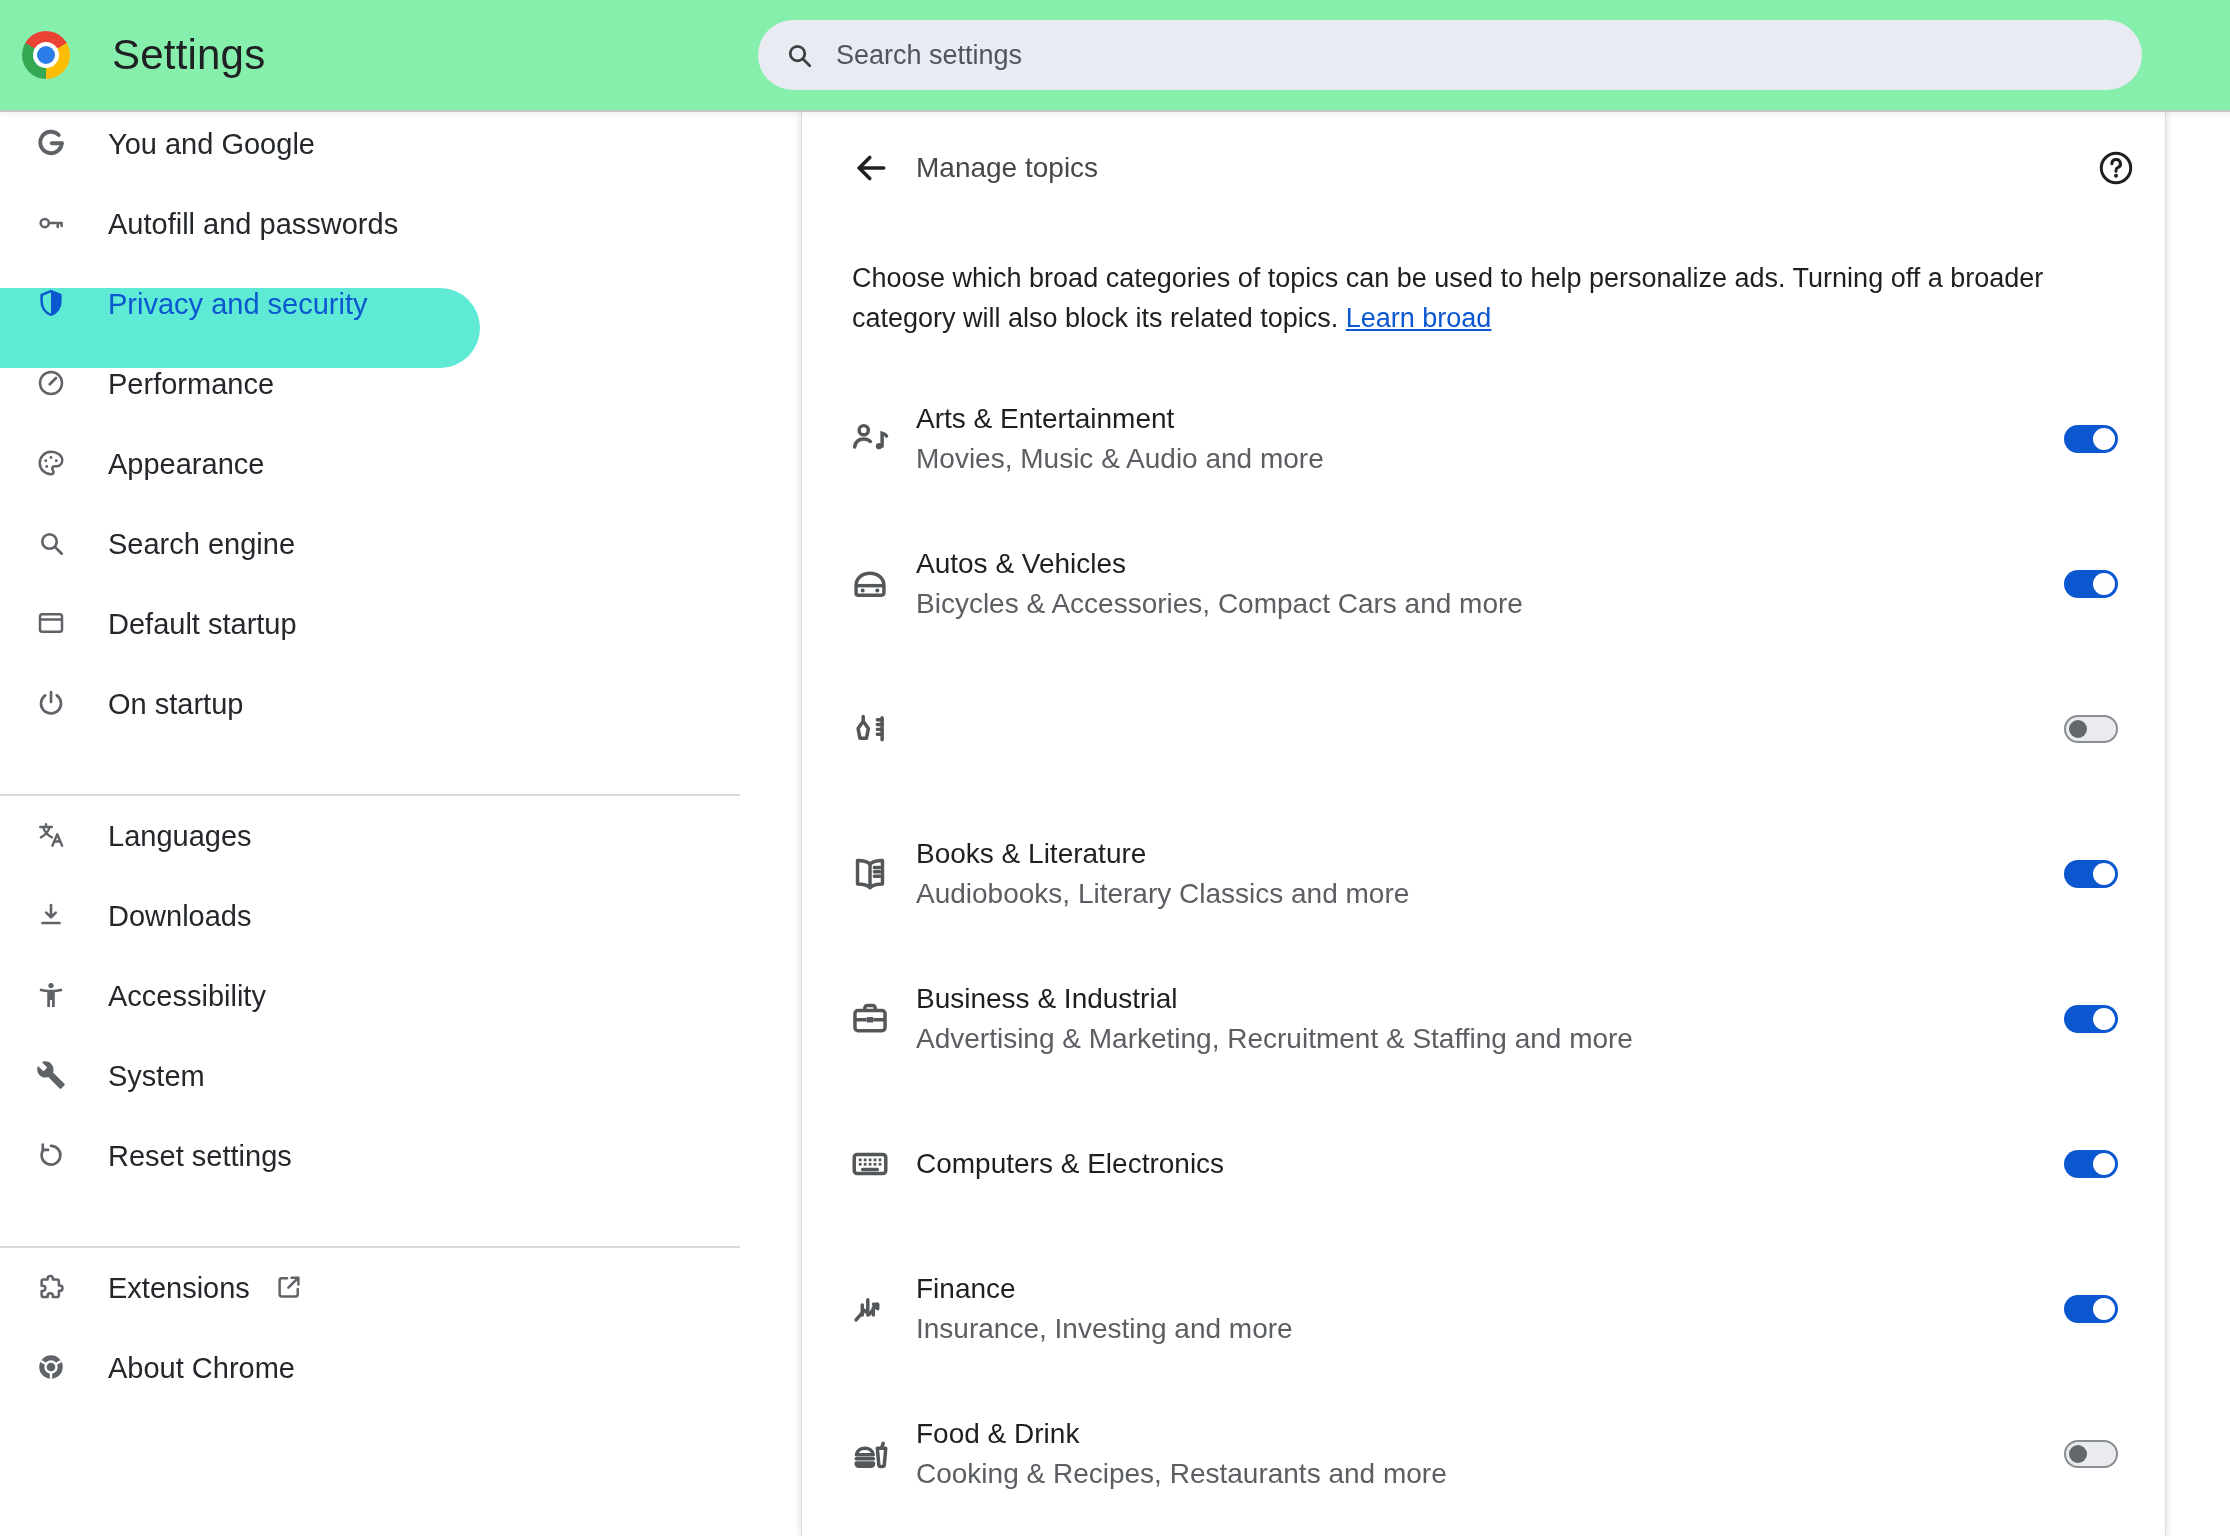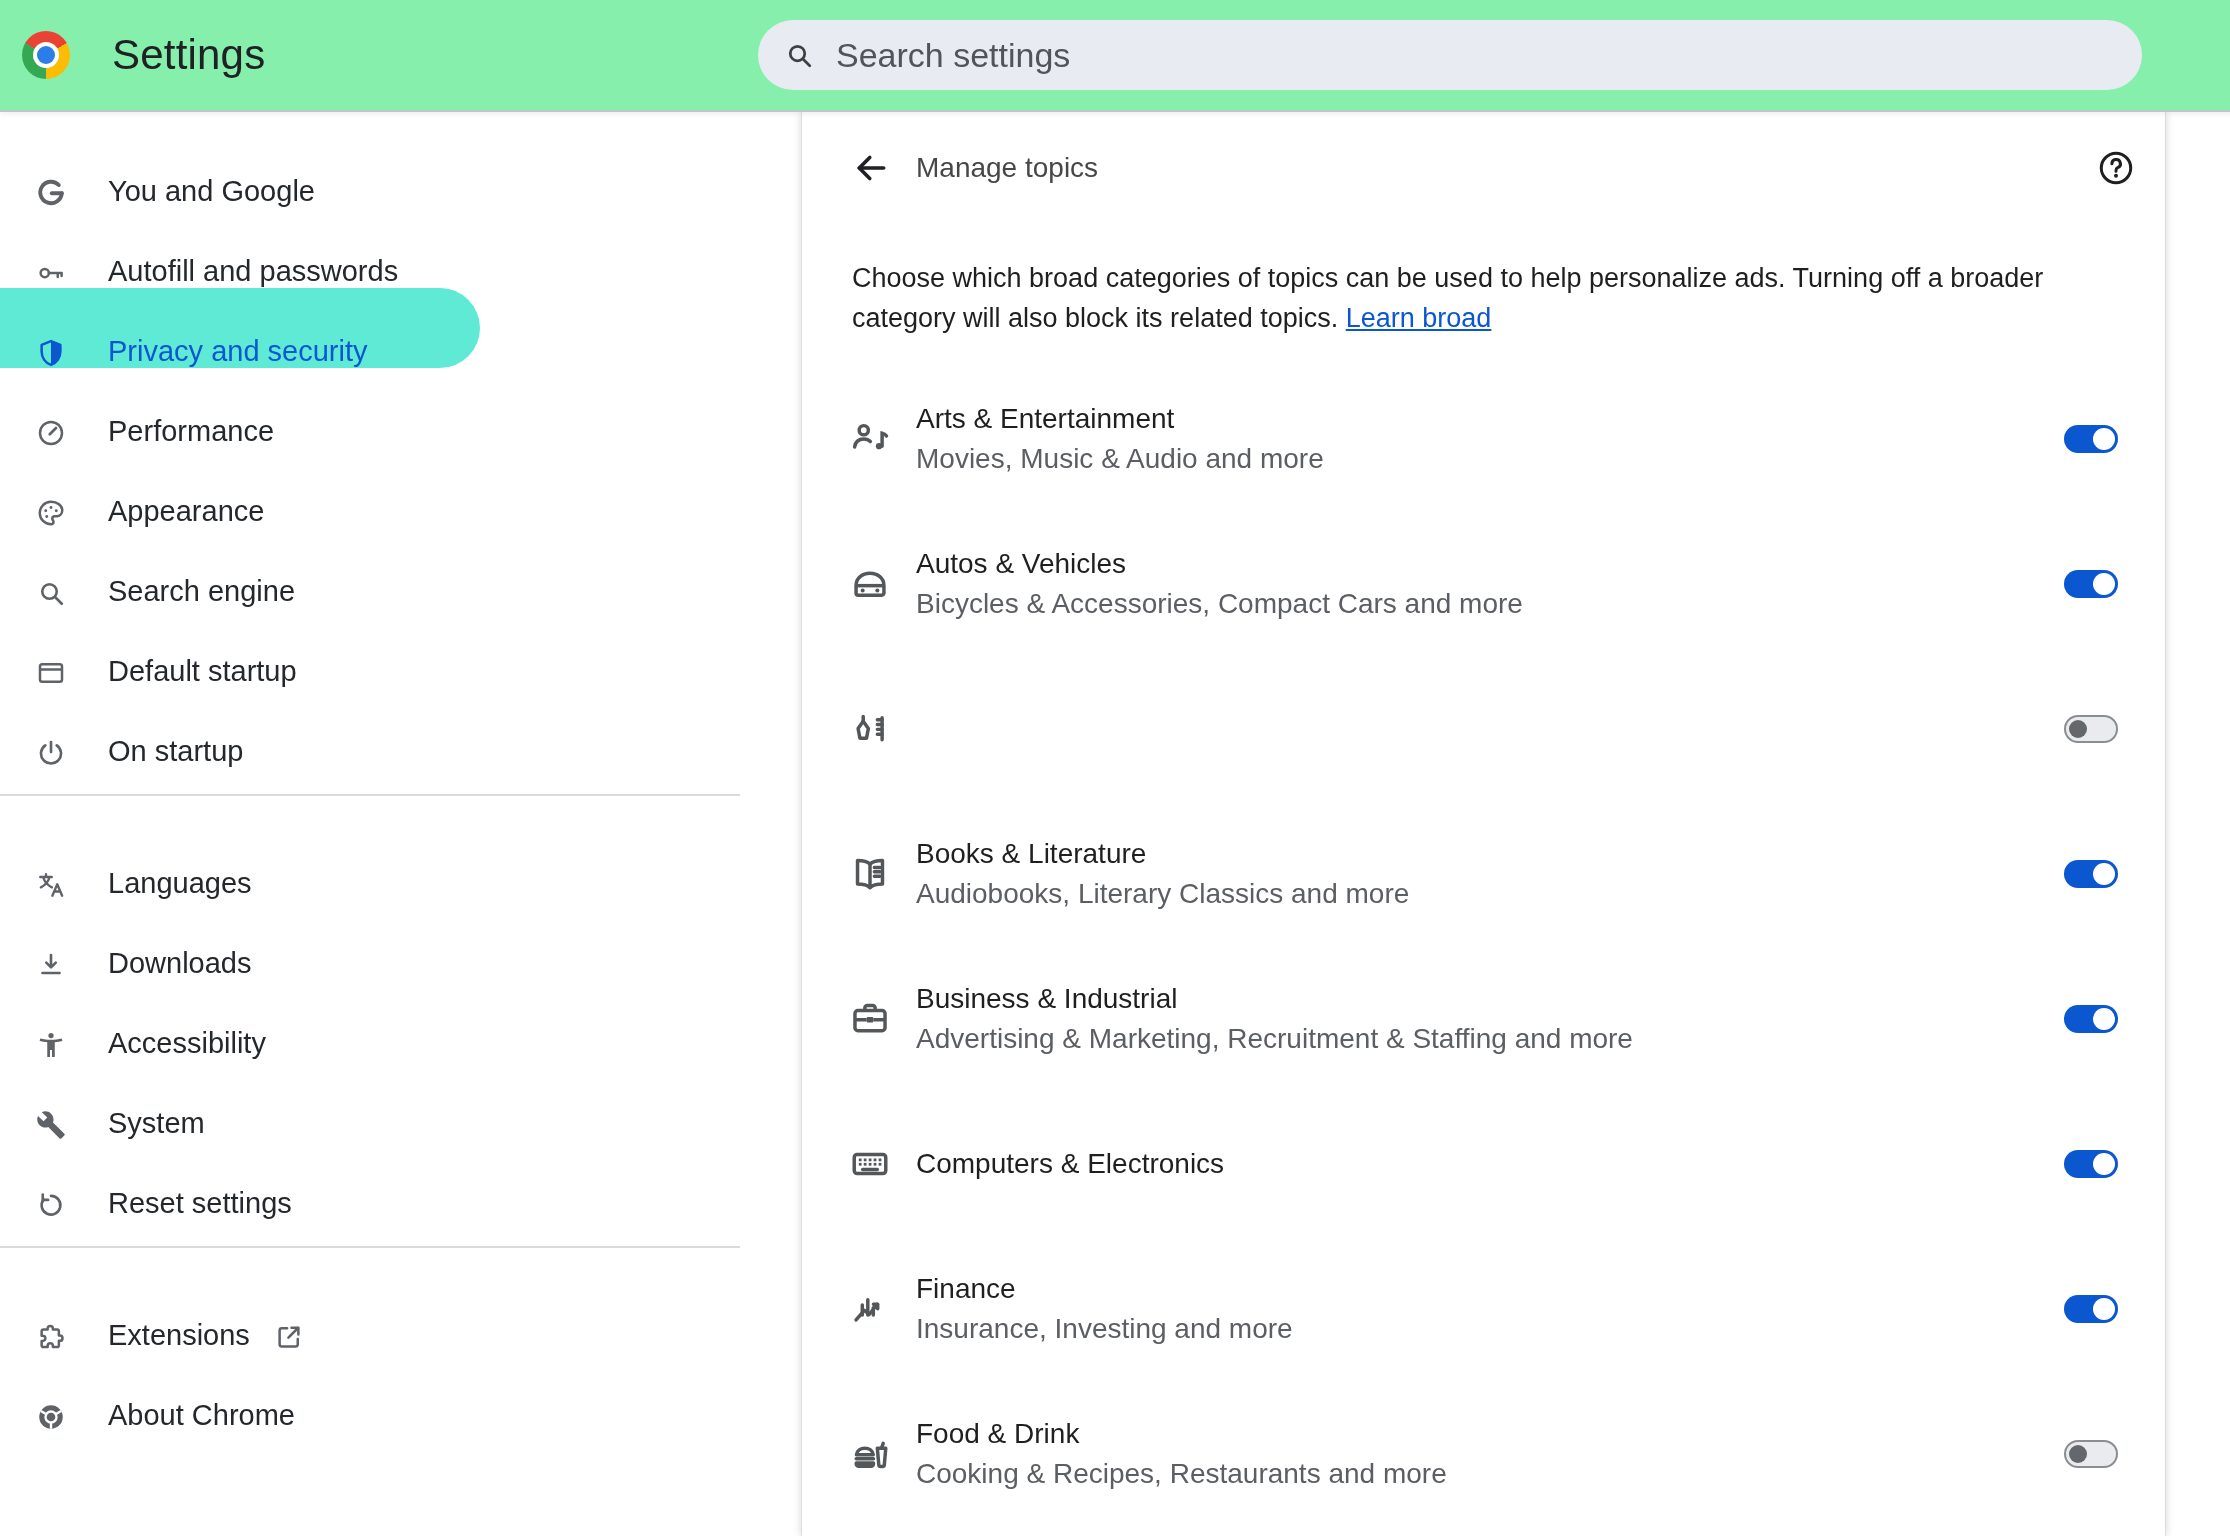--- a/index.html
+++ b/index.html
@@ -26,28 +26,28 @@
     position:absolute;left:112px;top:0;height:110px;line-height:110px;
     font-size:42px;font-weight:500;color:#202124;letter-spacing:.2px;
   }
   .searchbar{
     position:absolute;left:758px;top:20px;width:1384px;height:70px;border-radius:35px;
     background:#e9ebf2;display:flex;align-items:center;box-sizing:border-box;padding:0 26px;
   }
   .searchbar .s-icon{width:30px;height:30px;color:#3c4043;flex:0 0 auto;margin-right:20px;}
   .searchbar input{
     border:none;outline:none;background:transparent;flex:1;
-    font-family:inherit;font-size:34px;color:#202124;
+    font-family:inherit;font-size:27px;color:#202124;
   }
   .searchbar input::placeholder{color:#50555b;opacity:1;}
   svg{display:block;width:100%;height:100%;}
   
   .sidebar{position:absolute;left:0;top:112px;width:773px;bottom:0;background:#fff;padding-top:16px;box-sizing:border-box;}
   .side-item{
-    width:480px;height:80px;display:flex;align-items:flex-end;box-sizing:border-box;
+    width:480px;height:80px;display:flex;align-items:flex-start;box-sizing:border-box;
     padding-left:36px;border-radius:0 40px 40px 0;cursor:pointer;color:#5f6368;
   }
   .side-item .si-icon{width:30px;height:30px;flex:0 0 auto;}
   .side-item .si-label{margin-left:42px;font-size:29px;font-weight:500;color:#24282c;white-space:nowrap;}
   .side-item.selected{background:#5eead4;color:#0b57d0;}
   .side-item.selected .si-label{color:#0b57d0;}
   .side-item .ext-icon{width:30px;height:30px;margin-left:24px;color:#5f6368;}
   .side-divider{border:none;border-top:2px solid #d8dadc;width:740px;margin:26px 0 24px 0;}
   
   .card{

